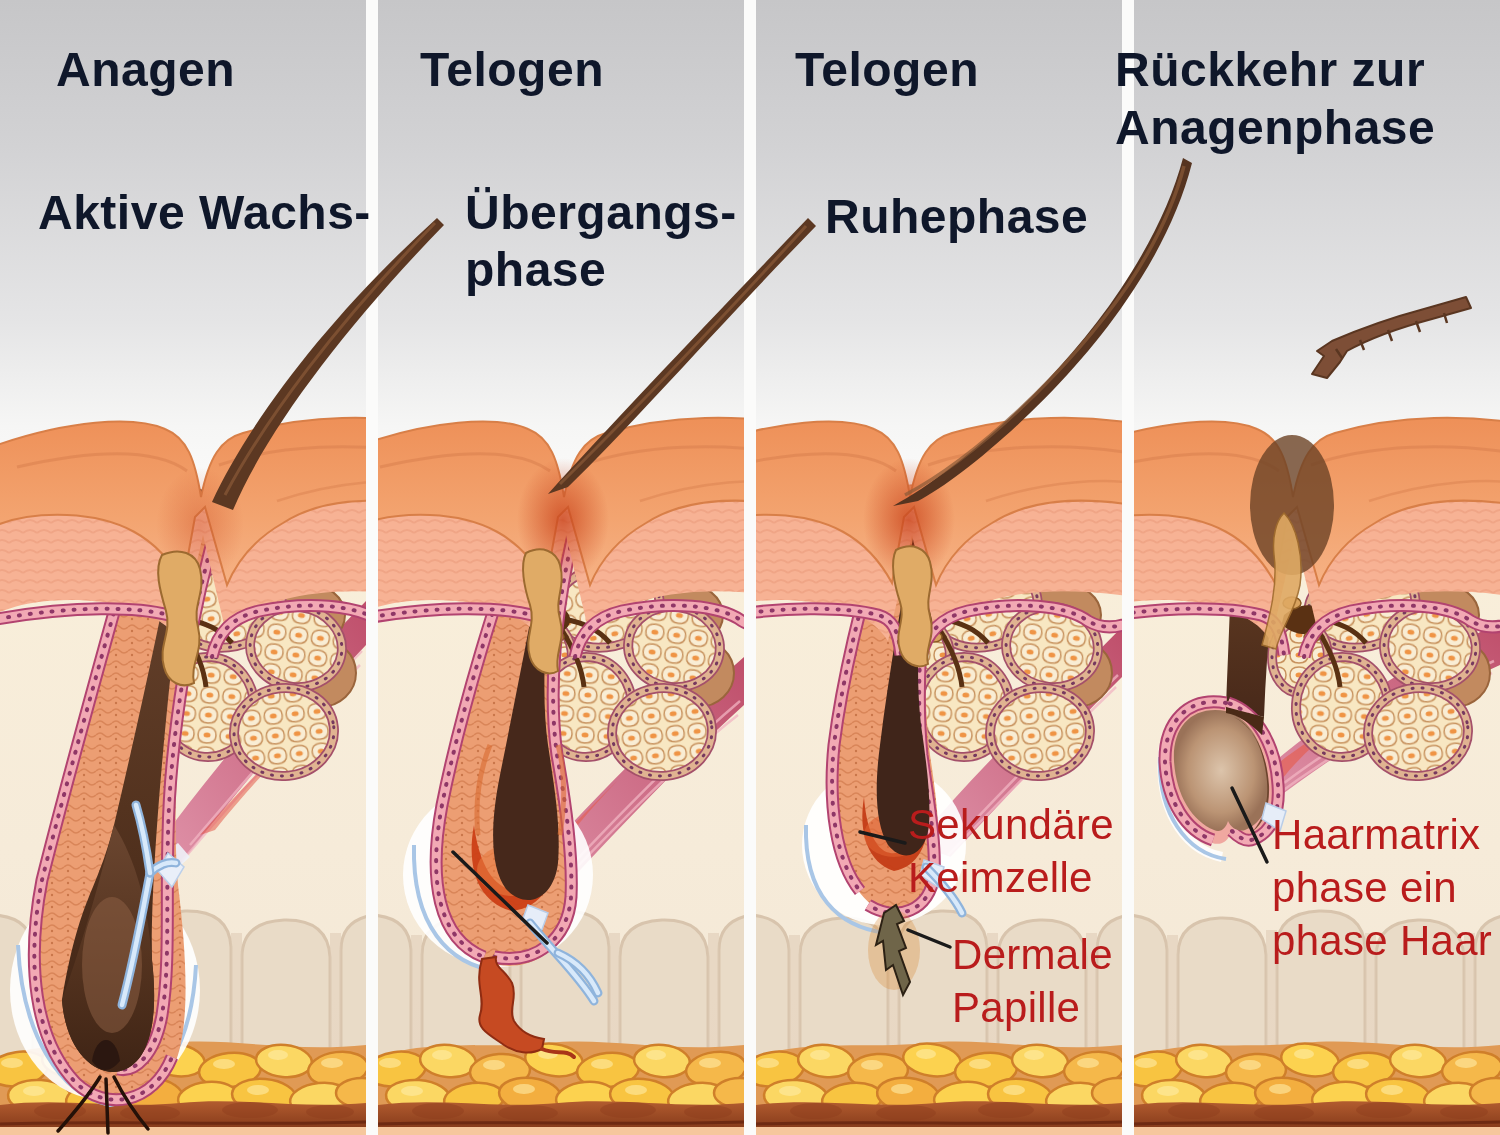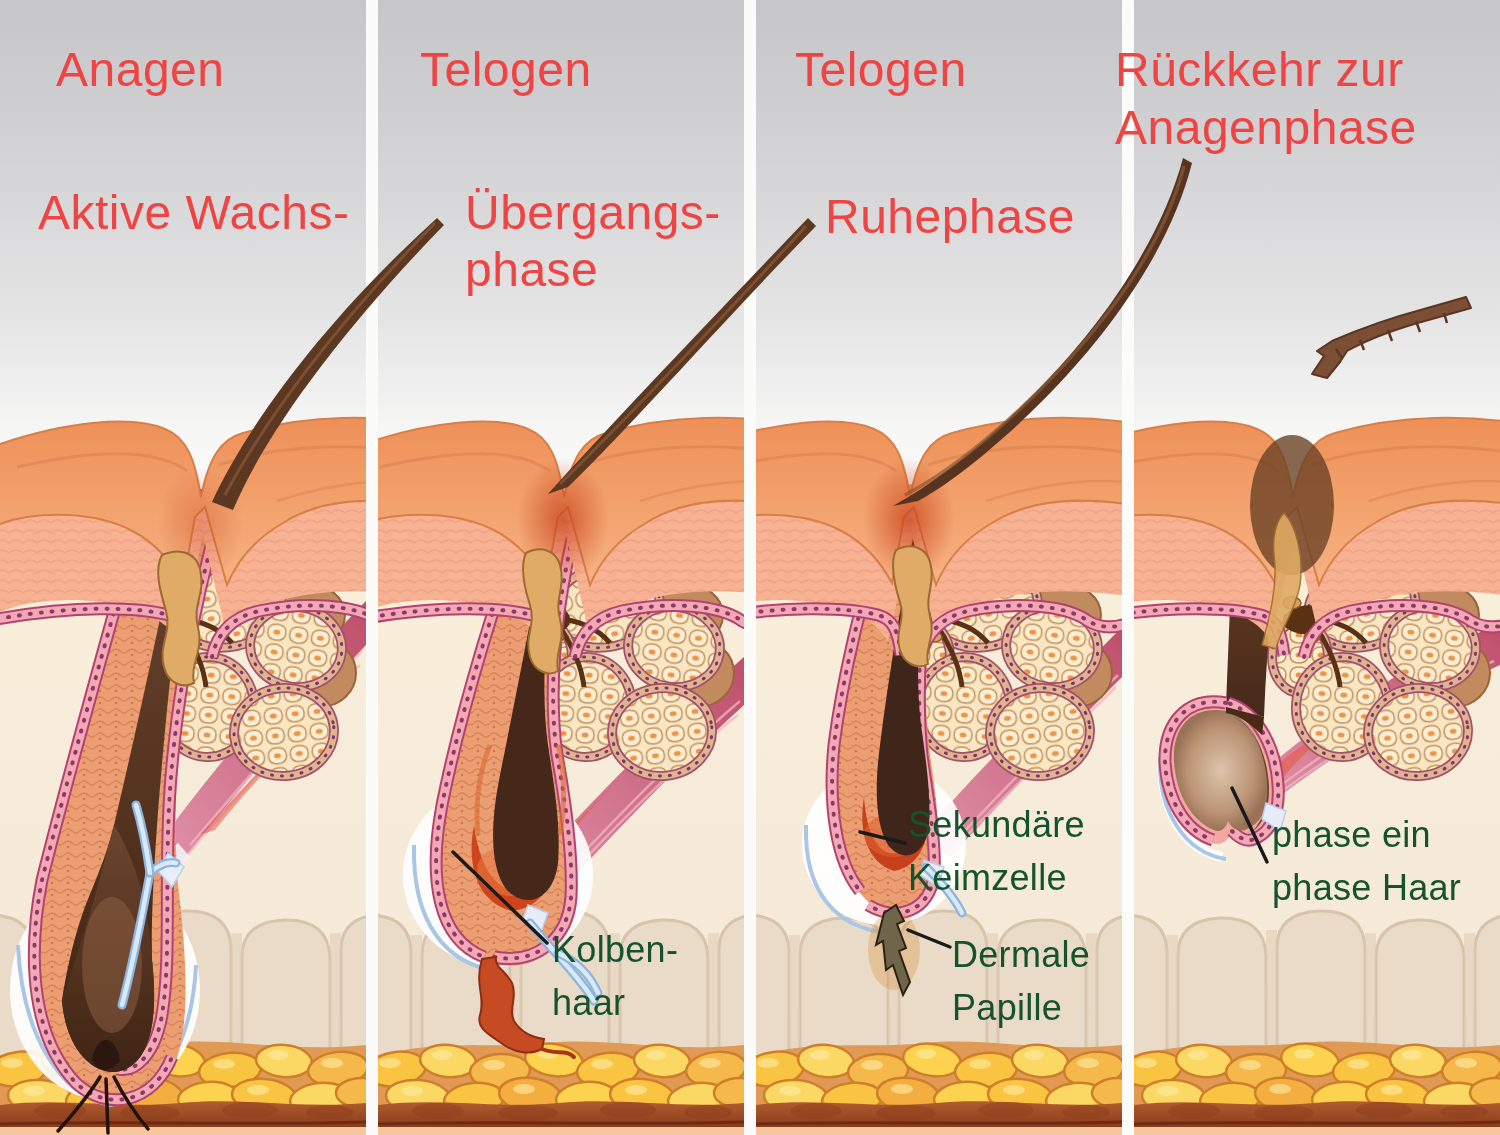--- a/index.html
+++ b/index.html
@@ -3,23 +3,23 @@
 <meta charset="utf-8">
 <style>
   html,body{margin:0;padding:0;background:#fff;}
   .canvas{position:relative;width:1500px;height:1135px;overflow:hidden;background:#fbfbfa;
           font-family:"Liberation Sans",sans-serif;}
   .panel{position:absolute;top:0;width:366px;height:1135px;}
   .sky{position:absolute;left:0;top:0;width:100%;height:520px;
        background:linear-gradient(#c6c6c8 0%,#d2d2d4 28%,#e5e5e6 62%,#f6f6f5 82%,#fdfdfc 100%);}
   .skin{position:absolute;left:0;top:405px;width:366px;height:730px;display:block;}
   .overlay{position:absolute;left:0;top:0;width:1500px;height:1135px;pointer-events:none;}
-  .title,.subtitle{position:absolute;color:#ef4444;font-size:48px;line-height:58px;white-space:nowrap;letter-spacing:.5px;}
+  .title,.subtitle{position:absolute;color:#0f172a;font-size:48px;line-height:58px;white-space:nowrap;letter-spacing:.5px;font-weight:bold;}
   .subtitle{line-height:57px;}
-  .note{position:absolute;color:#14532d;font-size:36px;line-height:53px;white-space:nowrap;letter-spacing:.3px;}
+  .note{position:absolute;color:#b91c1c;font-size:42px;line-height:53px;white-space:nowrap;letter-spacing:.3px;}
   
   .chA{fill:none;stroke:#b24370;stroke-width:13;}
   .chB{fill:none;stroke:#f2a9b4;stroke-width:9;}
   .chC{fill:none;stroke:#8f3767;stroke-width:4;stroke-dasharray:1 10;stroke-linecap:round;}
   
   .gcA{fill:none;stroke:#a4506a;stroke-width:10;}
   .gcB{fill:none;stroke:#e0b391;stroke-width:6.5;}
   .gcC{fill:none;stroke:#76395f;stroke-width:3;stroke-dasharray:1 9;stroke-linecap:round;}
   .musStri{fill:none;stroke:#f2b4c2;stroke-width:2.5;opacity:.75;}
   .vesselOut{fill:none;stroke:#8fb4dc;stroke-width:9;stroke-linecap:round;}
@@ -403,33 +403,30 @@
   </div>
 
   <div class="title" style="left:795px;top:41px">Telogen</div>
   <div class="subtitle" style="left:825px;top:188px">Ruhephase</div>
 
   <div class="title" style="left:1115px;top:41px">
     <div>Rückkehr zur</div>
     <div>Anagenphase</div>
   </div>
 
-  <div class="note" style="left:552px;top:923px">
-    <div>Kolben-</div>
-    <div>haar</div>
-  </div>
 
   <div class="note" style="left:908px;top:798px">
     <div>Sekundäre</div>
     <div>Keimzelle</div>
   </div>
 
   <div class="note" style="left:952px;top:928px">
     <div>Dermale</div>
     <div>Papille</div>
   </div>
 
   <div class="note" style="left:1272px;top:808px">
+    <div>Haarmatrix</div>
     <div>phase ein</div>
     <div>phase Haar</div>
   </div>
 
 </div>
 
 </body></html>

